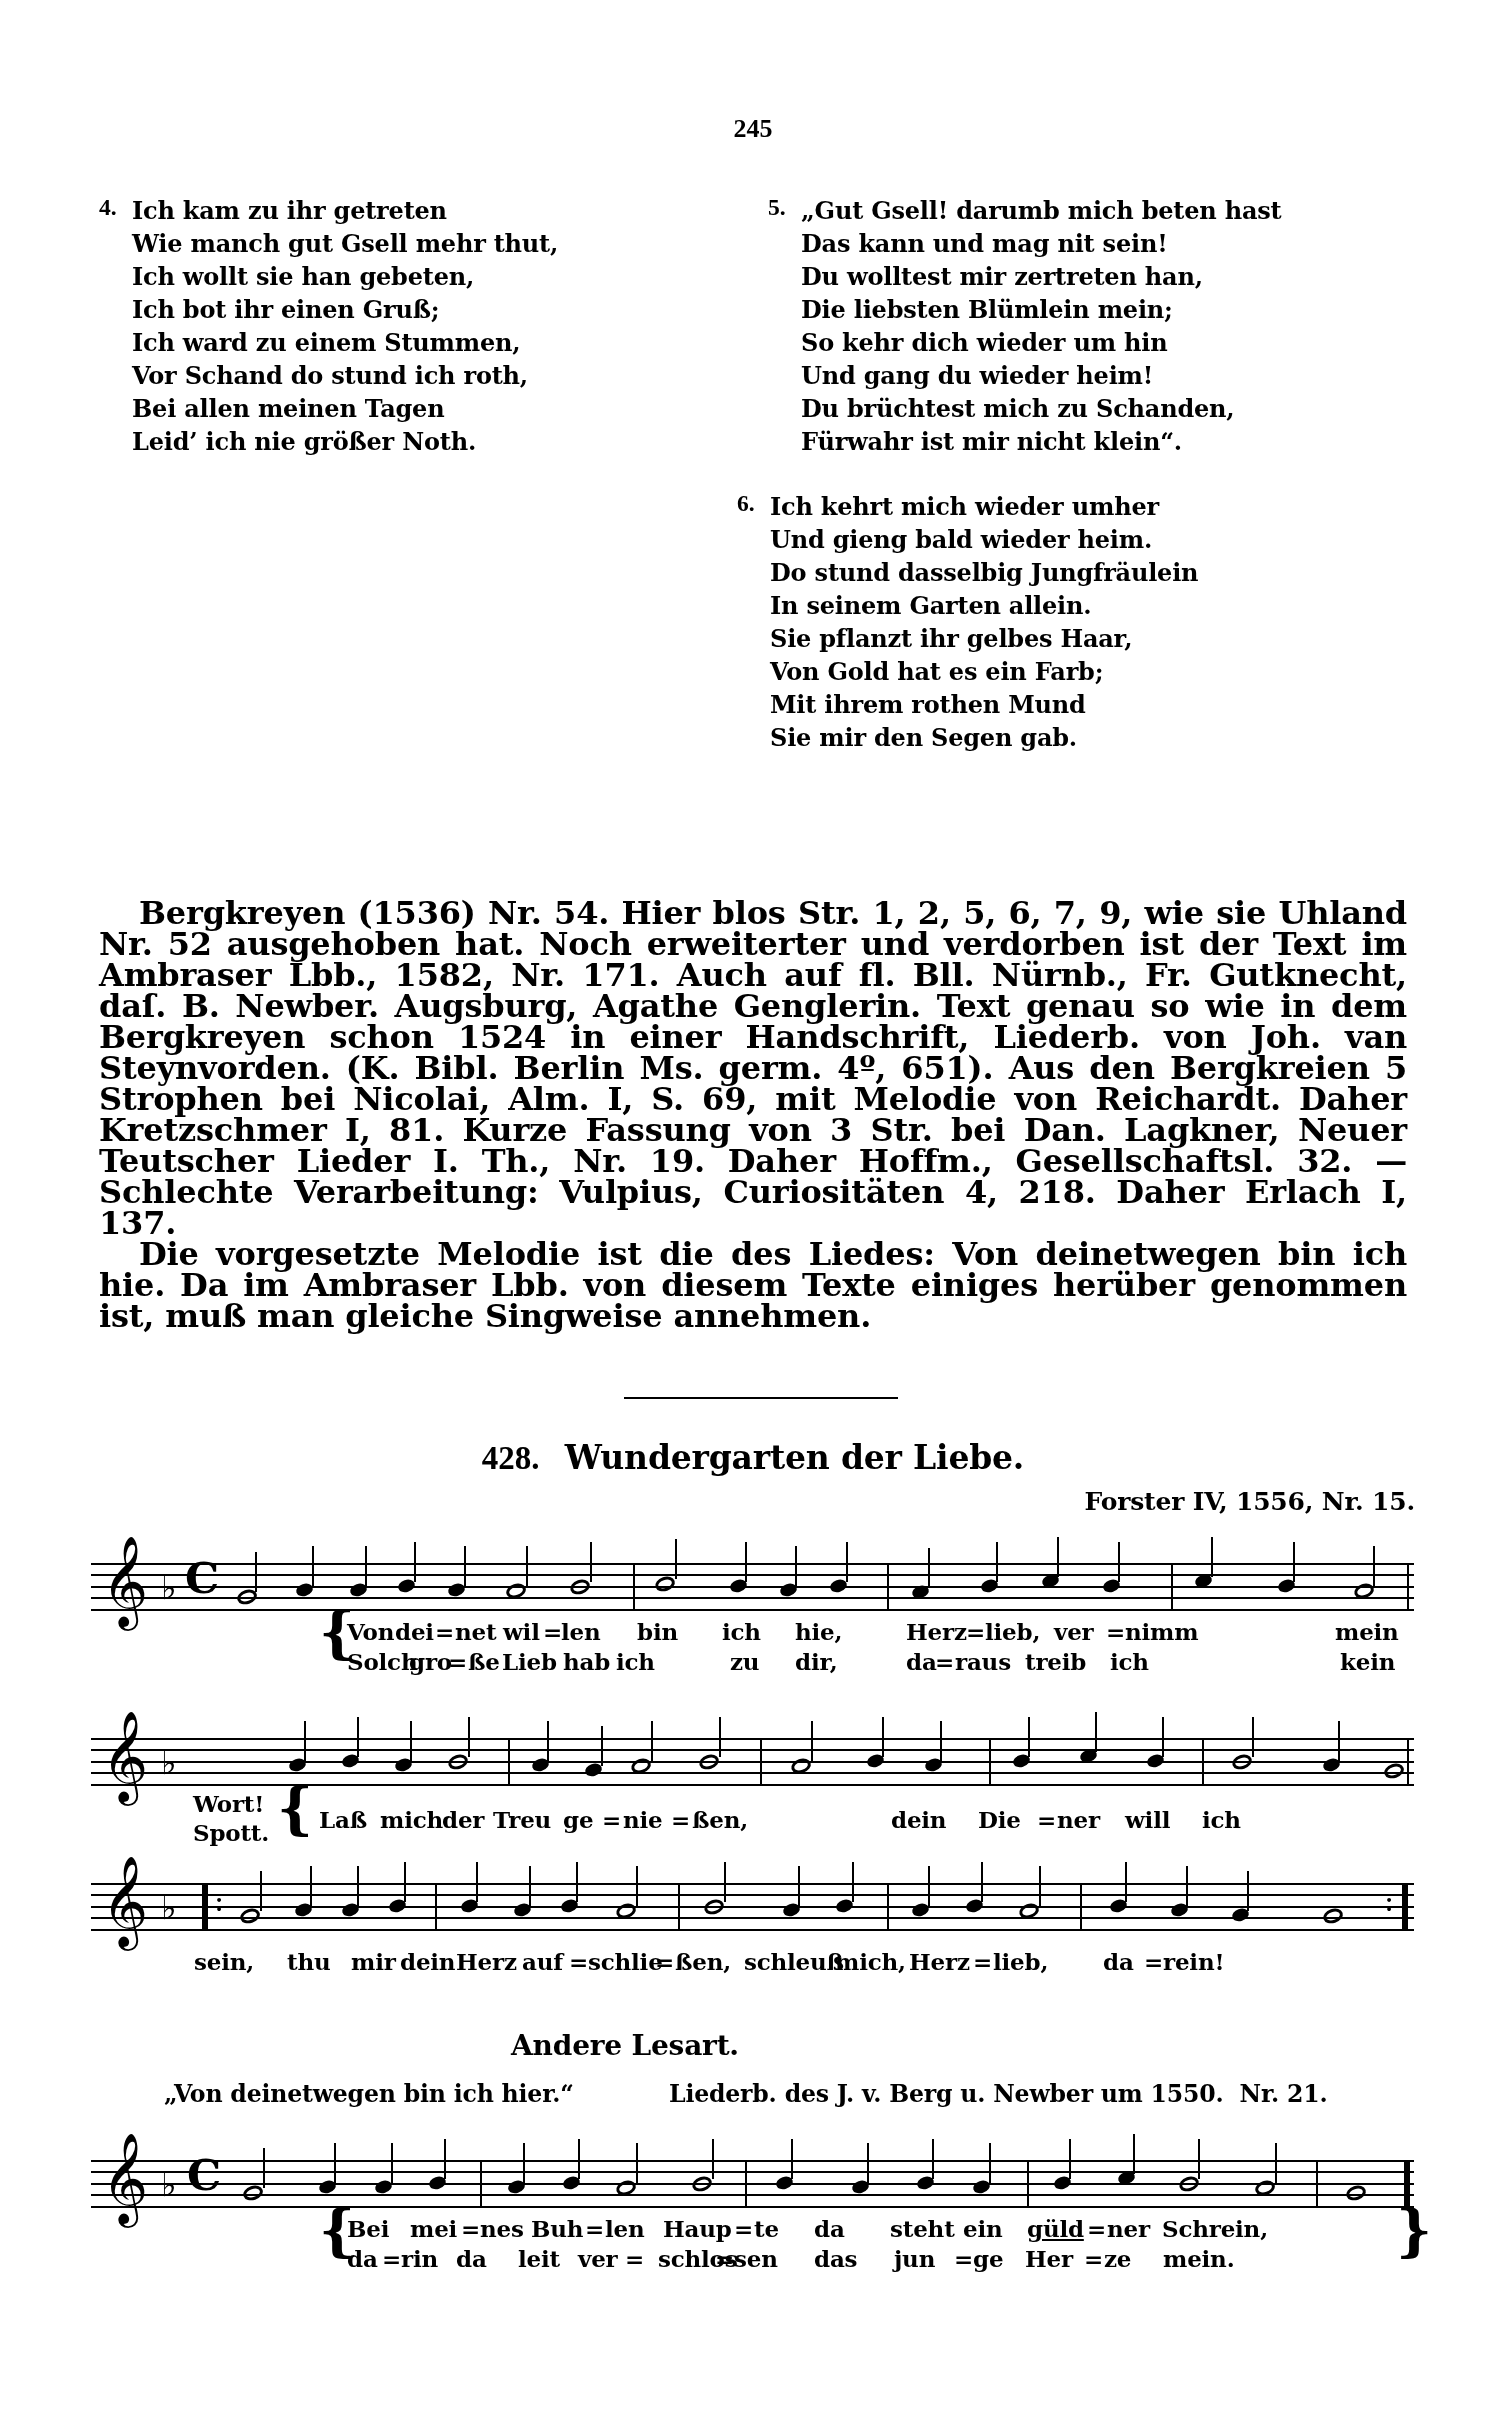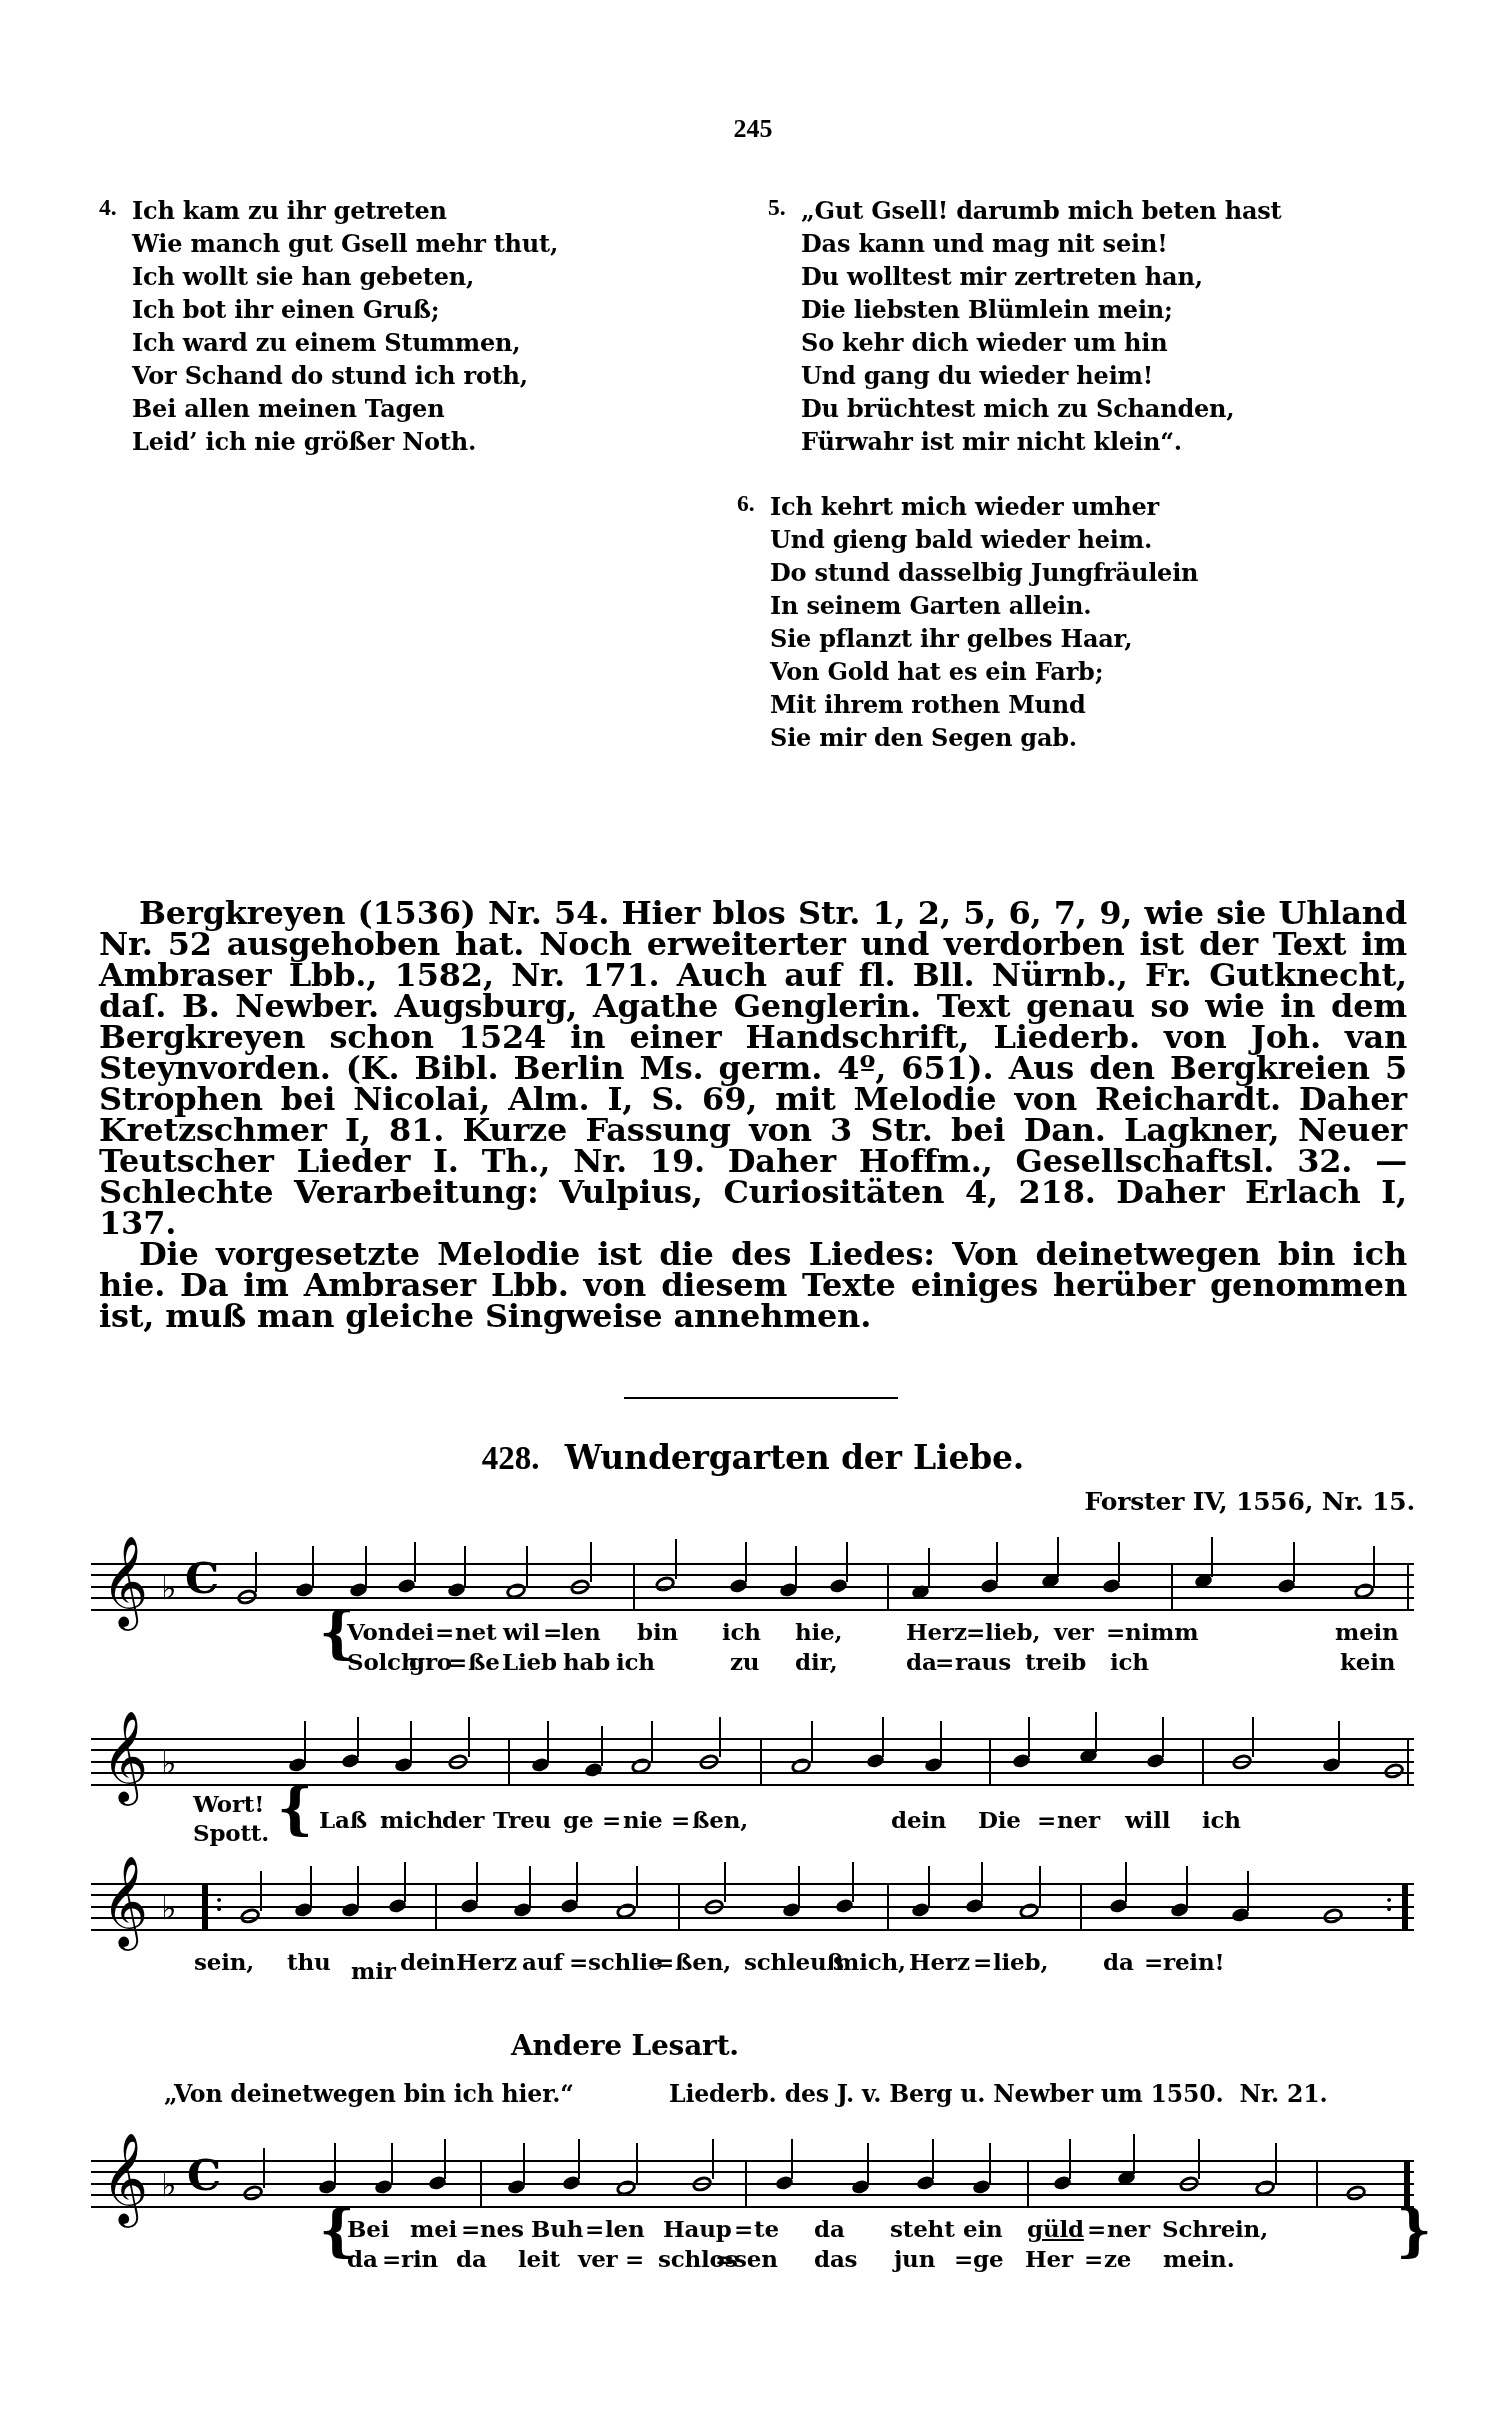--- a/index.html
+++ b/index.html
@@ -526,21 +526,21 @@
     <span class="nhead" style="left:1080px; top:21px;"></span>
     <span class="stem" style="left:1095px; top:-16.7px;"></span>
     <span class="nhead" style="left:1141px; top:26px;"></span>
     <span class="stem" style="left:1156px; top:-12px;"></span>
     <span class="nhead open" style="left:1232px; top:26px;"></span>
     <span class="dots" style="left:1293px; top:10.6px;">:</span>
     <span class="barline thick" style="left:1311px;"></span>
 
     <span class="lyric frak" style="left:103px; top:65px;">sein,</span>
     <span class="lyric frak" style="left:196px; top:65px;">thu</span>
-    <span class="lyric frak" style="left:260px; top:65px;margin-top:9px;">mir</span>
+    <span class="lyric frak" style="left:260px; top:65px;">mir</span>
     <span class="lyric frak" style="left:309px; top:65px;">dein</span>
     <span class="lyric frak" style="left:365px; top:65px;">Herz</span>
     <span class="lyric frak" style="left:431px; top:65px;">auf</span>
     <span class="lyric frak" style="left:478px; top:65px;">=</span>
     <span class="lyric frak" style="left:497px; top:65px;">schlie</span>
     <span class="lyric frak" style="left:564px; top:65px;">=</span>
     <span class="lyric frak" style="left:584px; top:65px;">ßen,</span>
     <span class="lyric frak" style="left:653px; top:65px;">schleuß</span>
     <span class="lyric frak" style="left:744px; top:65px;">mich,</span>
     <span class="lyric frak" style="left:818px; top:65px;">Herz</span>

